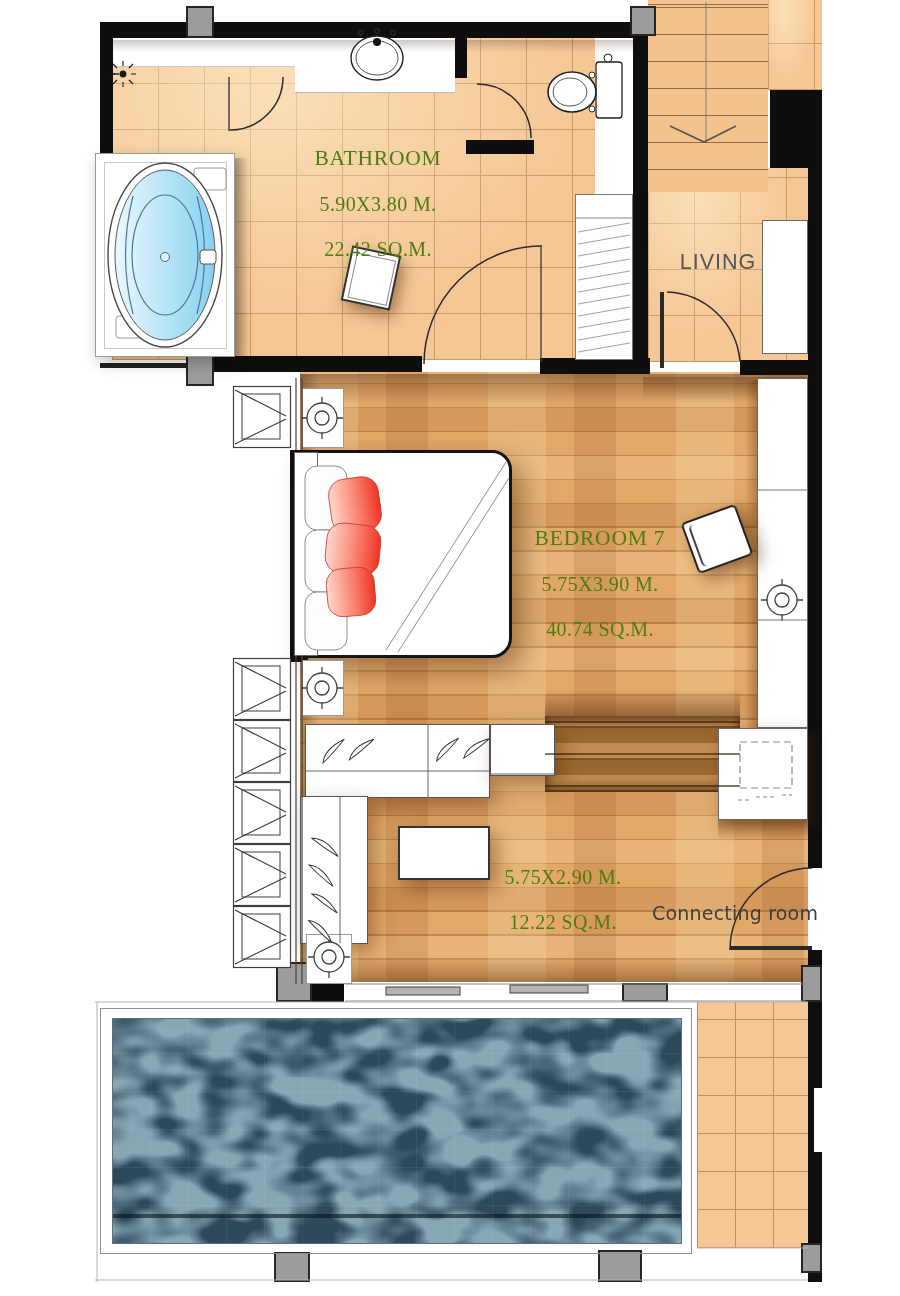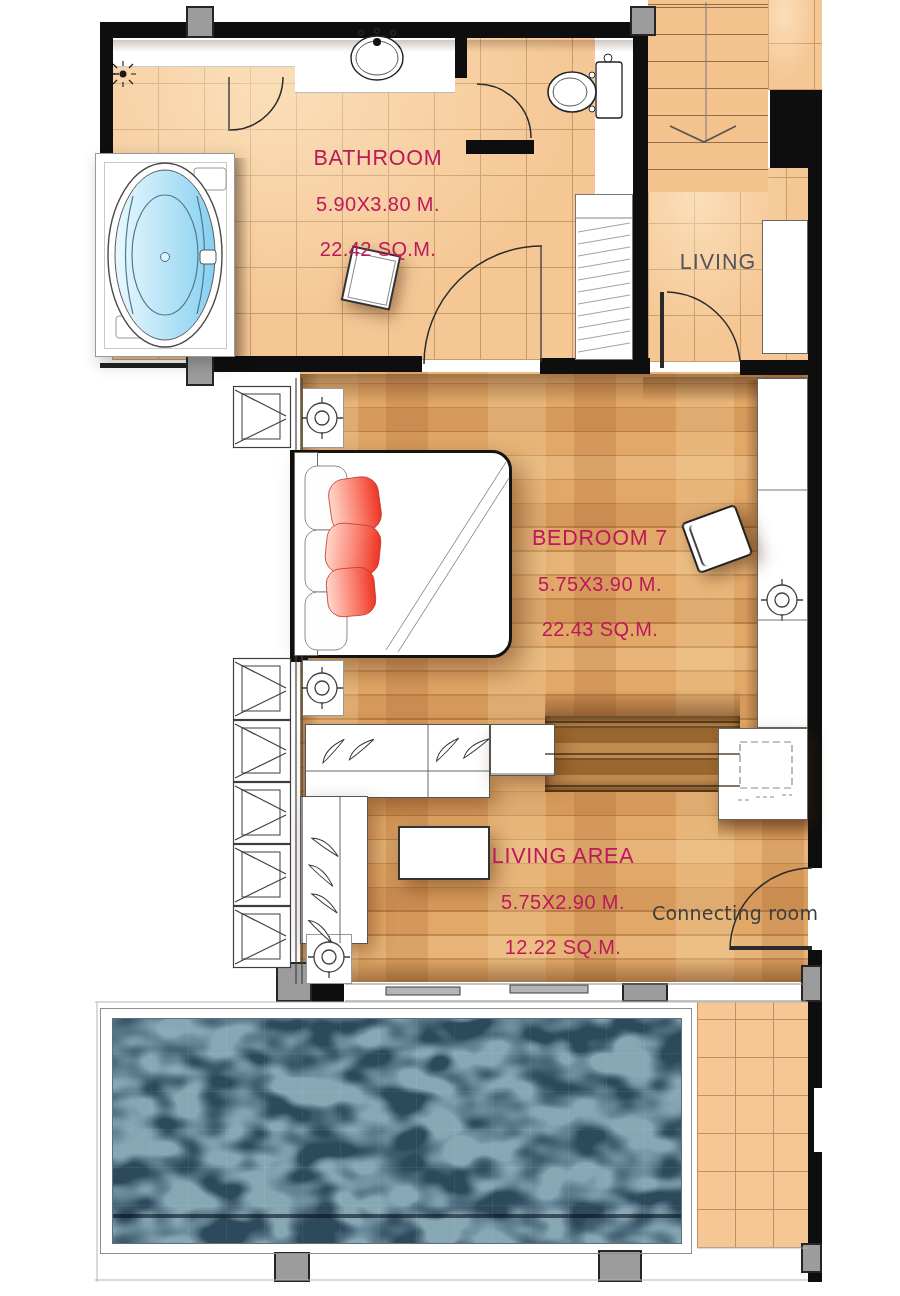--- a/index.html
+++ b/index.html
@@ -27,21 +27,21 @@
         background-image:repeating-linear-gradient(0deg,#7d5326 0 2px,#c08c50 2px 17px,#9a6730 17px 32px);
         box-shadow:inset 0 6px 10px rgba(40,18,4,.55), inset 0 -6px 10px rgba(40,18,4,.45);}
   .white{position:absolute;background:#ffffff;}
   .fur{position:absolute;background:#ffffff;border:1px solid #666;box-sizing:border-box;}
   .sh{position:absolute;pointer-events:none;}
   .pw{position:absolute;box-shadow:inset 0 28px 36px rgba(2,8,14,.72), inset 34px 0 44px rgba(2,8,14,.58),
       inset -18px 0 30px rgba(2,8,14,.34), inset 0 -16px 26px rgba(2,8,14,.42);}
   .pw .grid{position:absolute;left:0;top:0;right:0;bottom:0;
       background-image:repeating-linear-gradient(0deg,rgba(255,255,255,.06) 0 1px,transparent 1px 38px),
       repeating-linear-gradient(90deg,rgba(255,255,255,.06) 0 1px,transparent 1px 38px);}
-  .lbl{position:absolute;color:#be185d;text-align:center;}
+  .lbl{position:absolute;color:#4d7c0f;text-align:center;font-family:Liberation Serif, serif;}
   .lbl .l1{font-size:21.5px;letter-spacing:.8px;}
   .lbl .l2{font-size:20px;margin-top:22px;letter-spacing:.4px;}
   .foyer-lbl{position:absolute;color:#54545c;font-size:21.5px;letter-spacing:1px;text-align:center;}
   .connect-lbl{position:absolute;color:#3d3d3d;font-size:19px;letter-spacing:.2px;white-space:nowrap;
       overflow:hidden;font-family:"DejaVu Sans",sans-serif;}
   svg.overlay{position:absolute;left:0;top:0;pointer-events:none;}
 </style>
 </head>
 <body>
 
@@ -300,22 +300,21 @@
 
   <div class="lbl" style="left:288px;top:146px;width:180px;">
     <div class="l1">BATHROOM</div>
     <div class="l2">5.90X3.80 M.</div>
     <div class="l2">22.42 SQ.M.</div>
   </div>
   <div class="foyer-lbl" style="left:648px;top:250px;width:140px;">LIVING</div>
   <div class="lbl" style="left:505px;top:526px;width:190px;">
     <div class="l1">BEDROOM 7</div>
     <div class="l2">5.75X3.90 M.</div>
-    <div class="l2">22.43 SQ.M.</div>
+    <div class="l2">40.74 SQ.M.</div>
   </div>
   <div class="lbl" style="left:468px;top:844px;width:190px;">
-    <div class="l1">LIVING AREA</div>
     <div class="l2">5.75X2.90 M.</div>
     <div class="l2">12.22 SQ.M.</div>
   </div>
   <div class="connect-lbl" style="left:652px;top:902px;width:170px;">Connecting room d</div>
 
 </div>
 
 </body></html>

